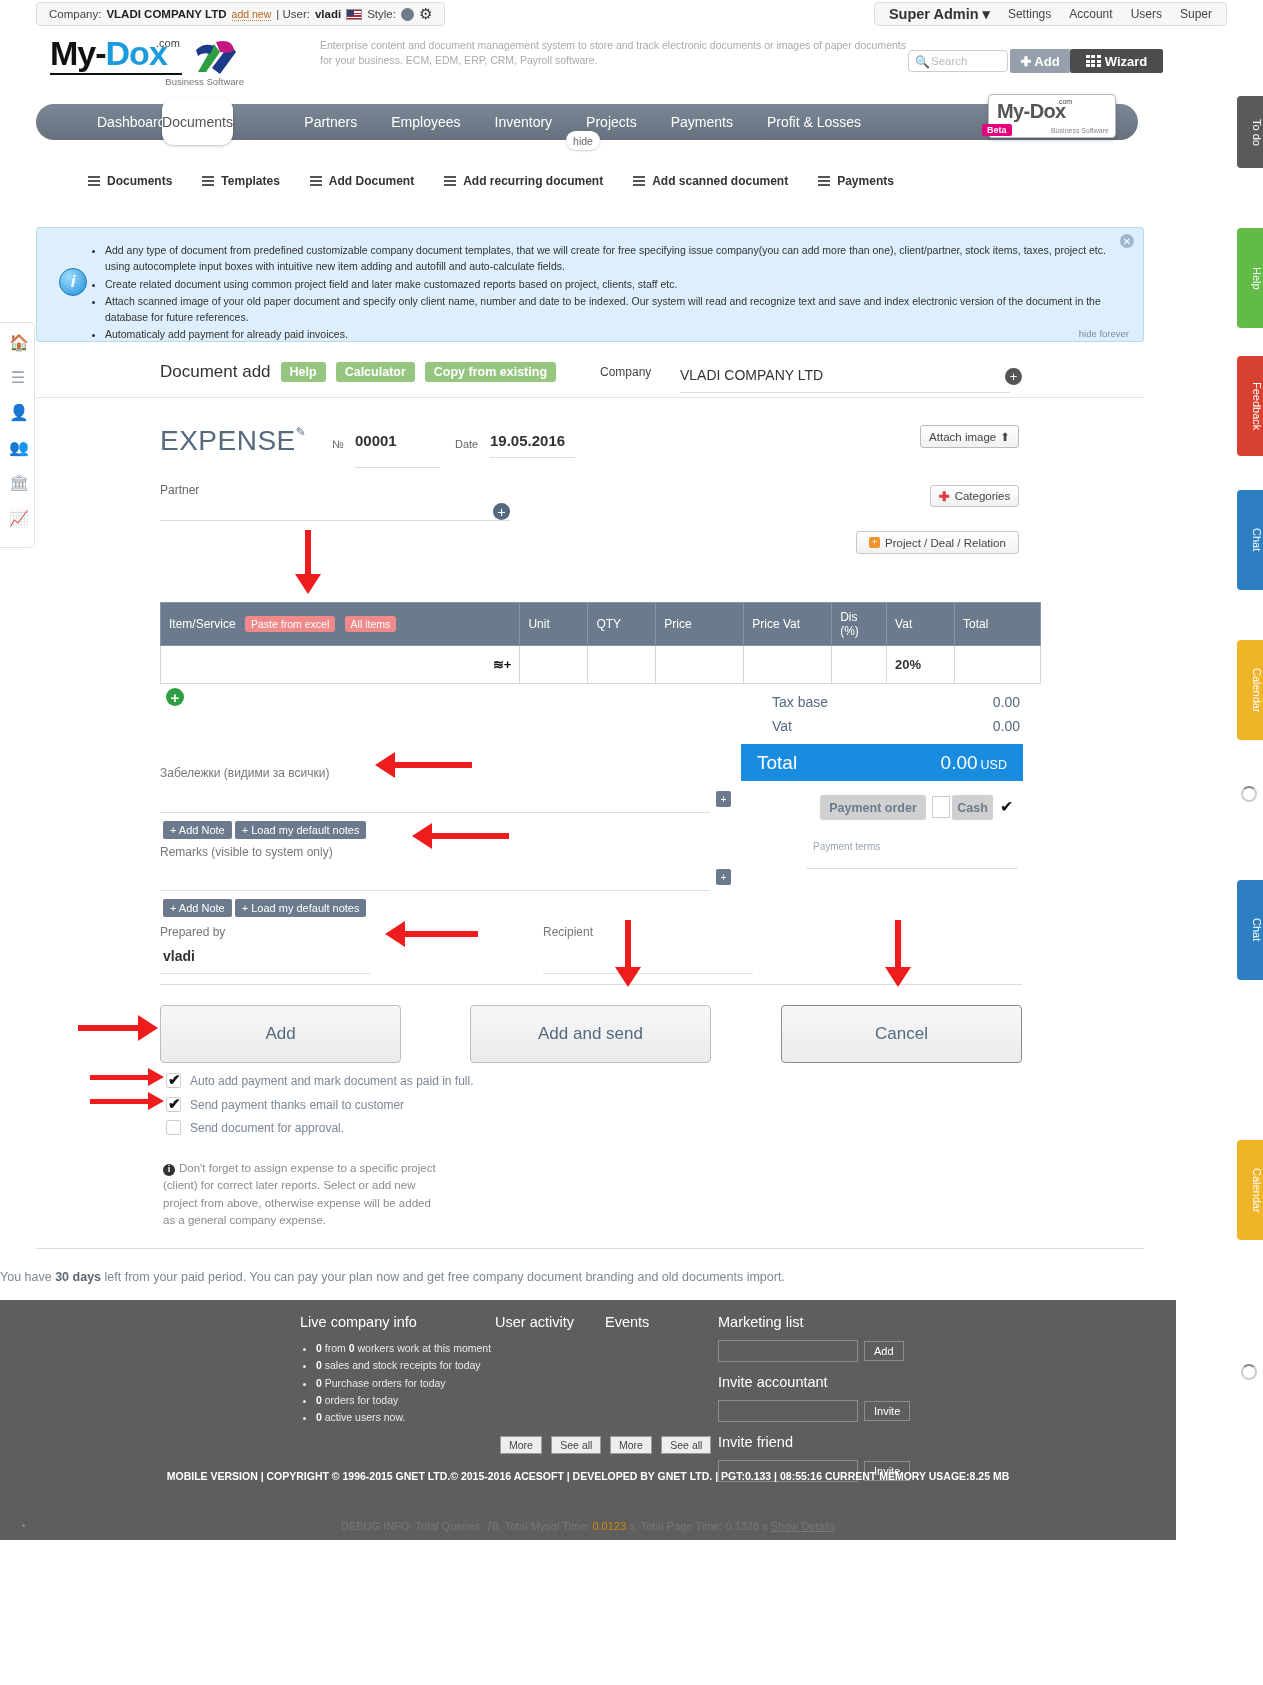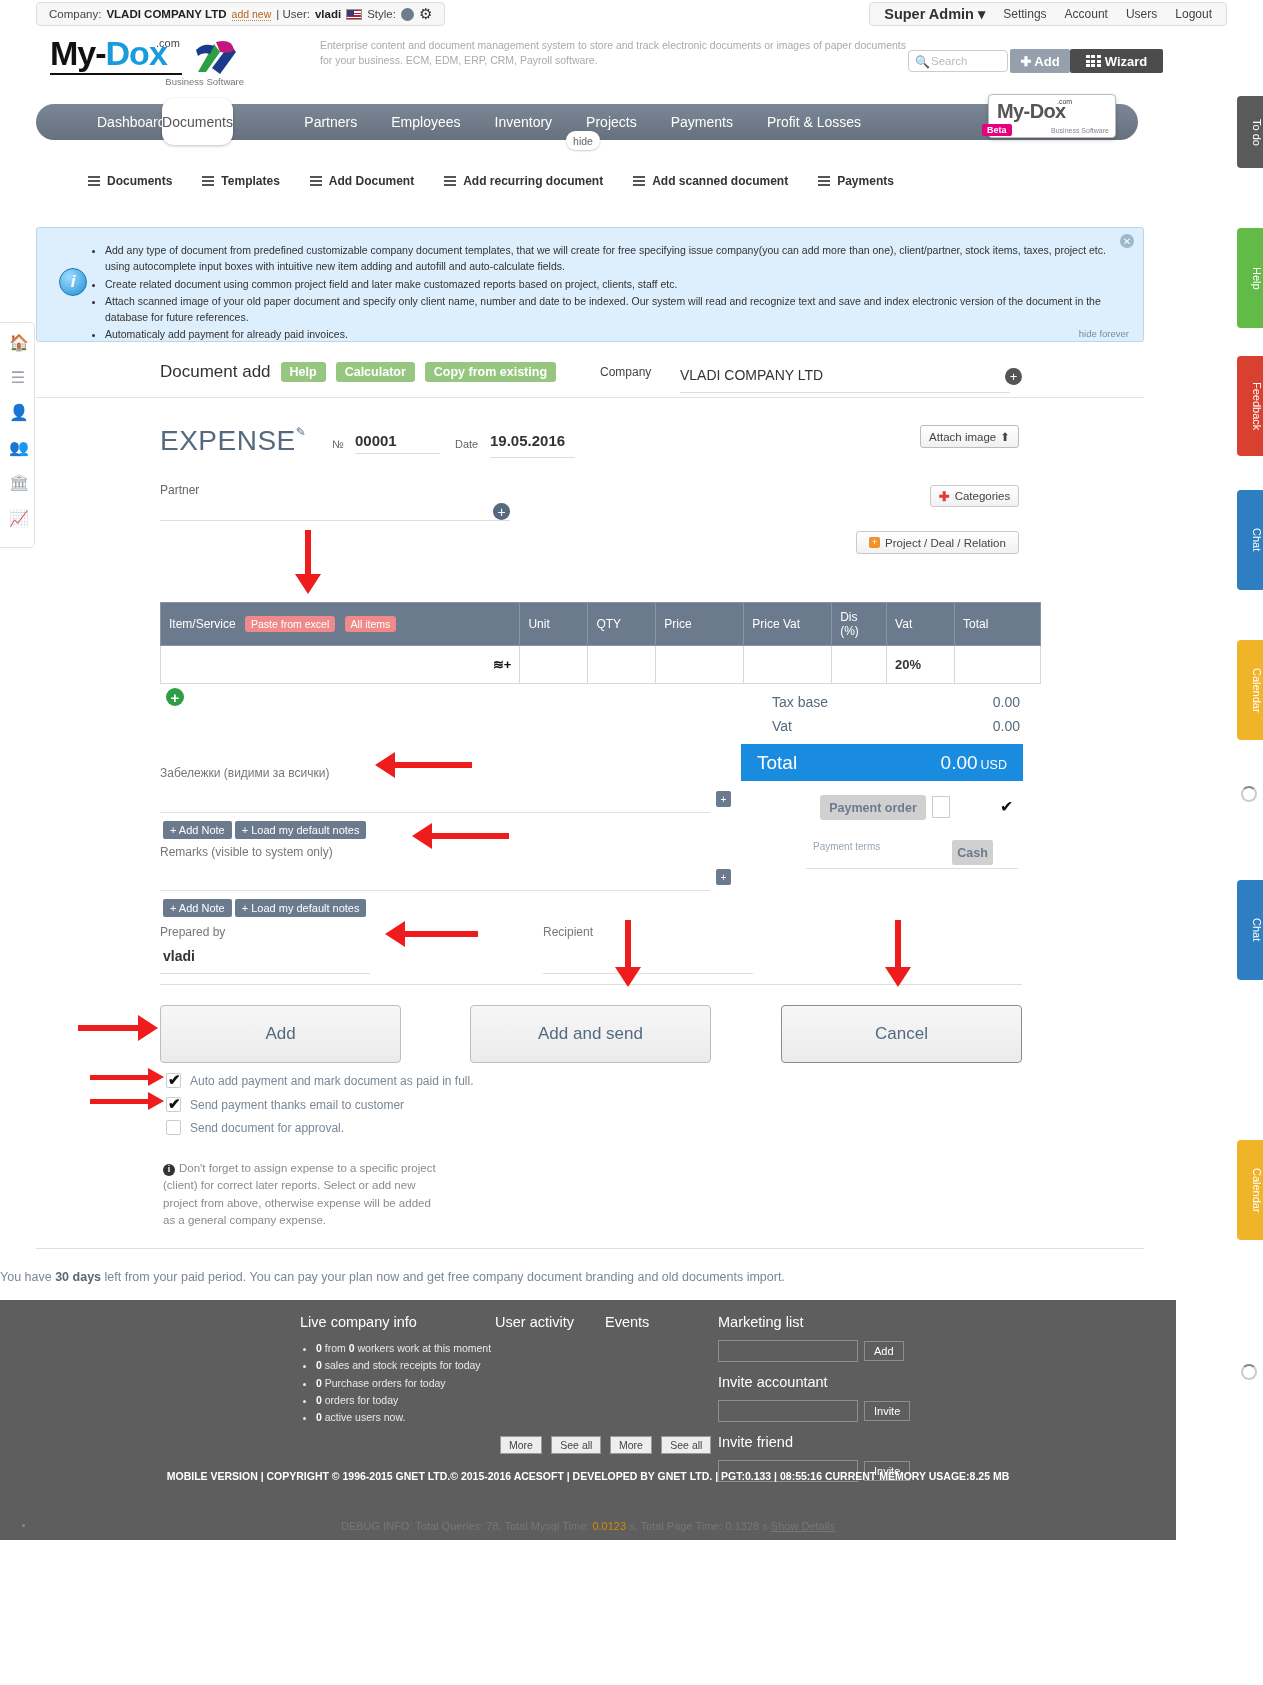--- a/index.html
+++ b/index.html
@@ -138,21 +138,21 @@
     width:17px;height:17px;border-radius:50%;background:#555;color:#fff;
     display:inline-flex;align-items:center;justify-content:center;font-size:13px;line-height:1;
   }
   .hr-top{position:absolute; left:36px; top:397px; width:1108px; height:1px; background:#e3e3e3;}
 
   
   .expense{position:absolute; left:160px; top:425px; font-size:28px; color:#55697f; letter-spacing:.5px;}
   .edit-ico{font-size:12px; color:#55697f; vertical-align:top;}
   .no-lab{position:absolute; left:332px; top:438px; font-size:11px; color:#666;}
   .no-val{position:absolute; left:355px; top:432px; width:85px; font-size:15px; font-weight:bold; color:#333;
-    border-bottom:1px solid #ddd; padding-bottom:4px;}
+    border-bottom:1px solid #ddd; padding-bottom:18px;}
   .date-lab{position:absolute; left:455px; top:438px; font-size:11px; color:#666;}
   .date-val{position:absolute; left:490px; top:432px; width:85px; font-size:15px; font-weight:bold; color:#333;
     border-bottom:1px solid #ddd; padding-bottom:8px;}
 
   .btn-attach{
     position:absolute; left:920px; top:425px; width:99px; height:23px;
     border:1px solid #bbb; border-radius:3px; background:linear-gradient(#fff,#f0f0f0);
     font-size:11.5px; color:#444; display:flex;align-items:center;justify-content:center;gap:4px;
   }
   .btn-cat{
@@ -203,21 +203,21 @@
 
   .pay-order{
     position:absolute; left:820px; top:795px; width:106px; height:25px;
     background:#d0d0d0; color:#6b7b8d; font-weight:bold; font-size:12.5px;
     display:flex;align-items:center;justify-content:center;border-radius:3px;
   }
   .pay-chk{position:absolute; left:932px; top:796px; width:18px; height:22px; border:1px solid #ccc; background:#fff;}
   .cash-btn{
     position:absolute; left:952px; top:795px; width:41px; height:25px;
     background:#d0d0d0; color:#6b7b8d; font-weight:bold; font-size:12.5px;
-    display:flex;align-items:center;justify-content:center;border-radius:2px;margin-top:45px;
+    display:flex;align-items:center;justify-content:center;border-radius:2px;
   }
   .cash-tick{position:absolute; left:1000px; top:797px; font-size:16px; color:#111;}
   .pay-terms{position:absolute; left:813px; top:841px; font-size:10px; color:#9aa6b2;}
   .pay-terms-line{position:absolute; left:806px; top:868px; width:212px; height:1px; background:#ddd;}
 
   
   .note-lab{position:absolute; font-size:12px; color:#777;}
   .note-line{position:absolute; height:1px; background:#e0e0e0;}
   .btn-grey{
     background:#6b7b8d; color:#fff; font-size:11px; padding:3px 7px; border-radius:2px; display:inline-block;
@@ -333,21 +333,21 @@
       <span class="flag"></span>
       <span>Style:</span>
       <span class="style-dot"></span>
       <span class="gear">⚙</span>
     </div>
     <div class="admin-chip">
       <span class="sa"><span>Super Admin</span> ▾</span>
       <span>Settings</span>
       <span>Account</span>
       <span>Users</span>
-      <span>Logout</span>
+      <span>Super</span>
     </div>
   </div>
 
   <div class="logo">
     <div class="txt">
       <span class="my">My</span><span class="dash">-</span><span class="dox">Dox</span>
     </div>
     <div class="com">.com</div>
     <div class="underline"></div>
     <div class="sub">Business Software</div>

